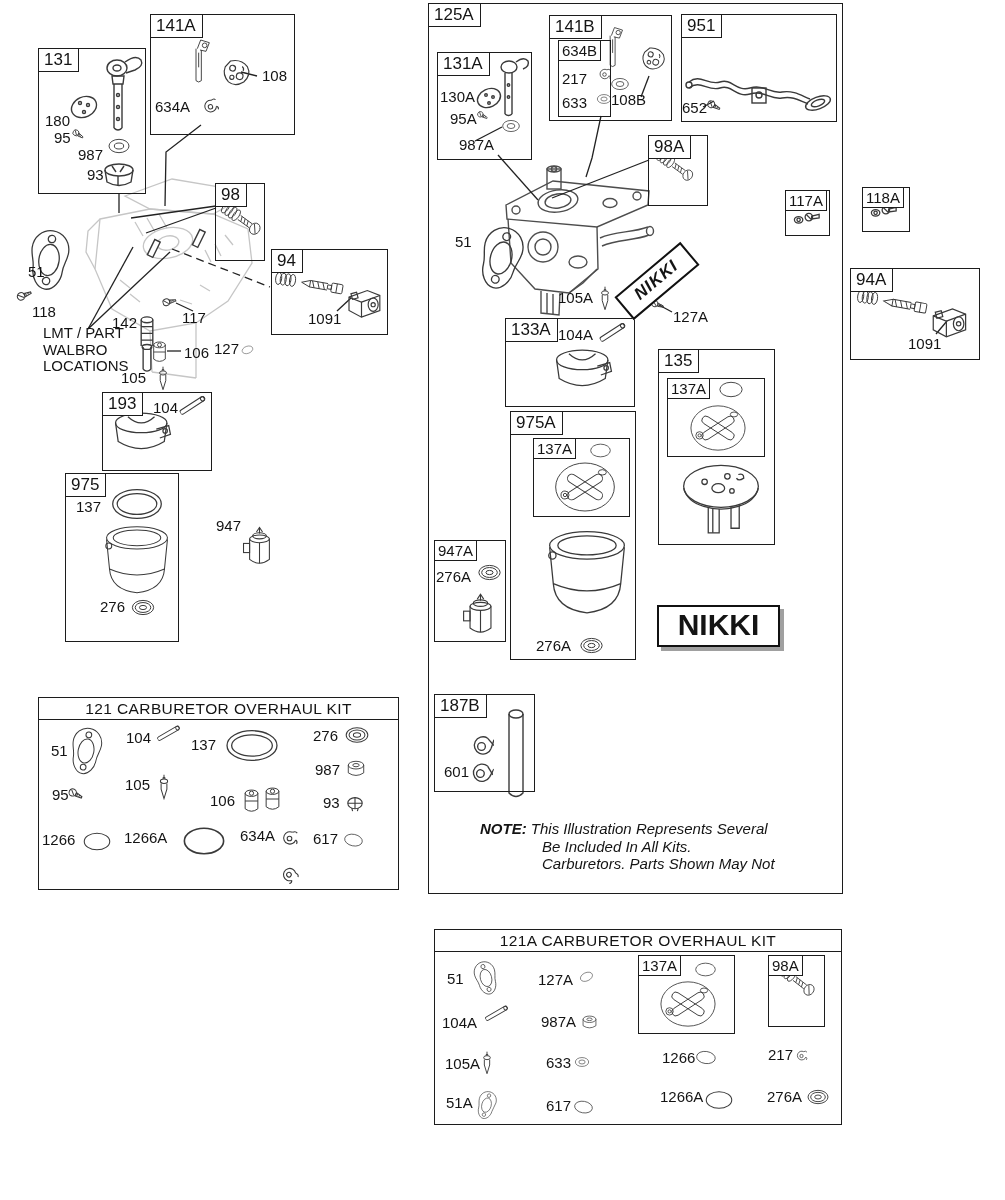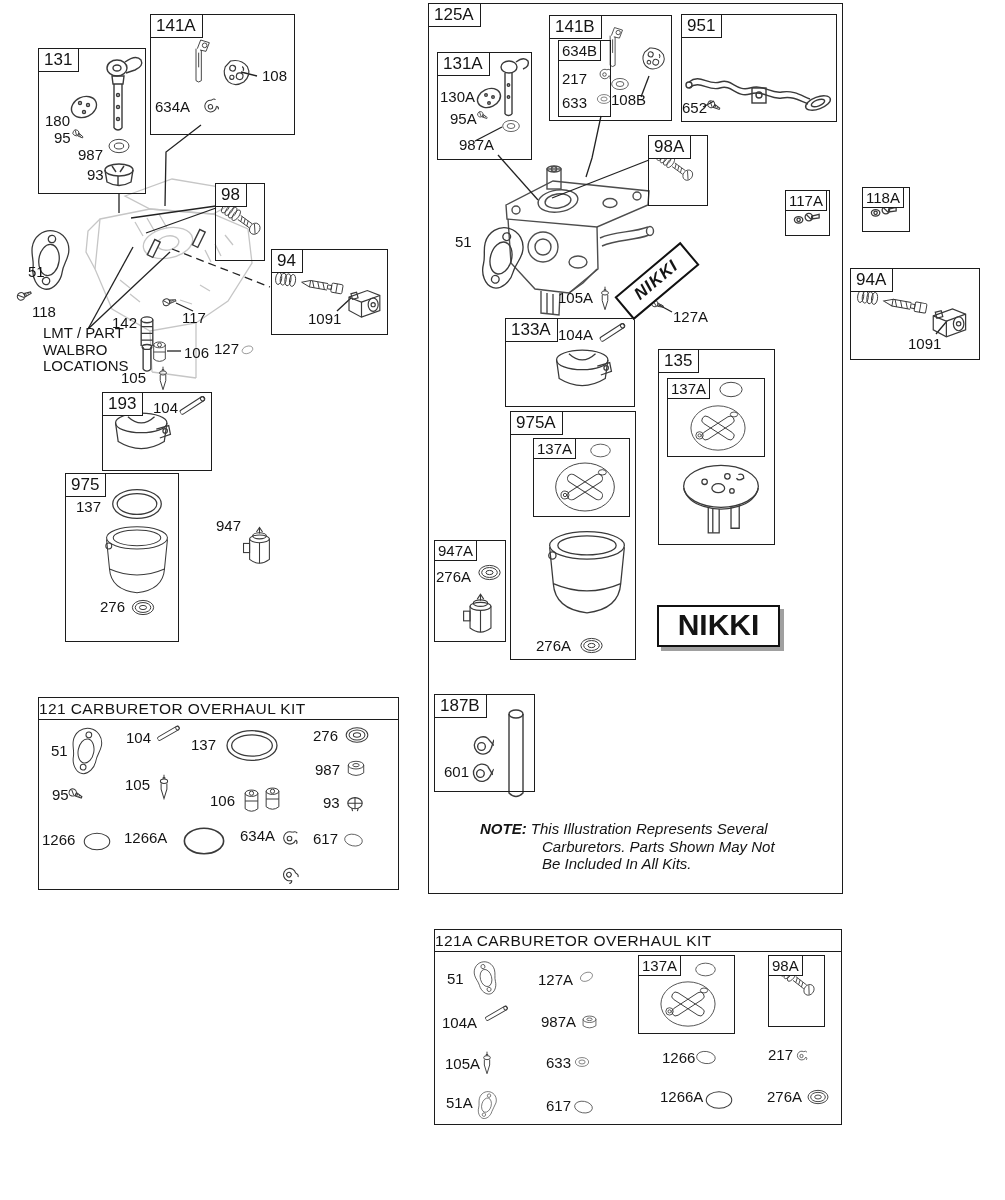--- a/index.html
+++ b/index.html
@@ -6,21 +6,21 @@
   #stage{position:relative;width:1005px;height:1200px;background:#fff;
          font-family:"Liberation Sans",sans-serif;color:#141414;overflow:hidden}
   #art{position:absolute;left:0;top:0}
   .box{position:absolute;border:1.6px solid #1c1c1c}
   .tab{position:absolute;top:0;left:0;border-right:1.6px solid #1c1c1c;border-bottom:1.6px solid #1c1c1c;
        padding:1px 6px 2px 5px;font-size:17px;line-height:19px;background:#fff;white-space:nowrap}
   .tab.sm{font-size:15px;padding:1px 3px 1px 3px;line-height:17px}
   .lbl{position:absolute;font-size:15px;line-height:17px;white-space:nowrap}
   .lmt{position:absolute;font-size:15px;line-height:16.5px;white-space:nowrap}
   .kithdr{position:absolute;left:0;top:0;right:0;height:21px;border-bottom:1.6px solid #1c1c1c;
-          text-align:left;font-size:15.5px;line-height:21px;letter-spacing:.4px;font-weight:500}
+          text-align:center;font-size:15.5px;line-height:21px;letter-spacing:.4px;font-weight:500}
   .logo-walbro{position:absolute;left:199px;top:589px;width:168px;height:40px;border:2.5px solid #000;
           background:#fff;box-shadow:6px 6px 0 #9c9c9c;text-align:center;font-size:30px;font-weight:800;
           line-height:37px;letter-spacing:1px}
   .logo-nikki{position:absolute;left:657px;top:605px;width:119px;height:38px;border:2px solid #111;
           background:#fff;box-shadow:4px 4px 0 #a0a0a0;text-align:center;font-size:30px;font-weight:800;
           line-height:36px}
   .logo-nikki-tilted{position:absolute;left:614px;top:266px;width:82px;height:26px;border:2px solid #111;
           background:#fff;transform:rotate(-40deg);text-align:center;font-size:17px;font-style:italic;
           font-weight:800;line-height:24px;letter-spacing:1px}
   .note{position:absolute;left:480px;top:820px;font-style:italic;font-size:15px;line-height:17.5px}
@@ -554,17 +554,17 @@
 <div class="lbl" style="left:662px;top:1049px">1266</div>
 <div class="lbl" style="left:768px;top:1046px">217</div>
 <div class="lbl" style="left:660px;top:1088px">1266A</div>
 <div class="lbl" style="left:767px;top:1088px">276A</div>
 
 <div class="logo-nikki">NIKKI</div>
 <div class="logo-nikki-tilted">NIKKI</div>
 
 <div class="note">
   <div><b>NOTE:</b> <span>This Illustration Represents Several</span></div>
+  <div class="ind">Be Included In All Kits.</div>
   <div class="ind">Carburetors. Parts Shown May Not</div>
-  <div class="ind">Be Included In All Kits.</div>
 </div>
 
 </div>
 
 </body></html>

